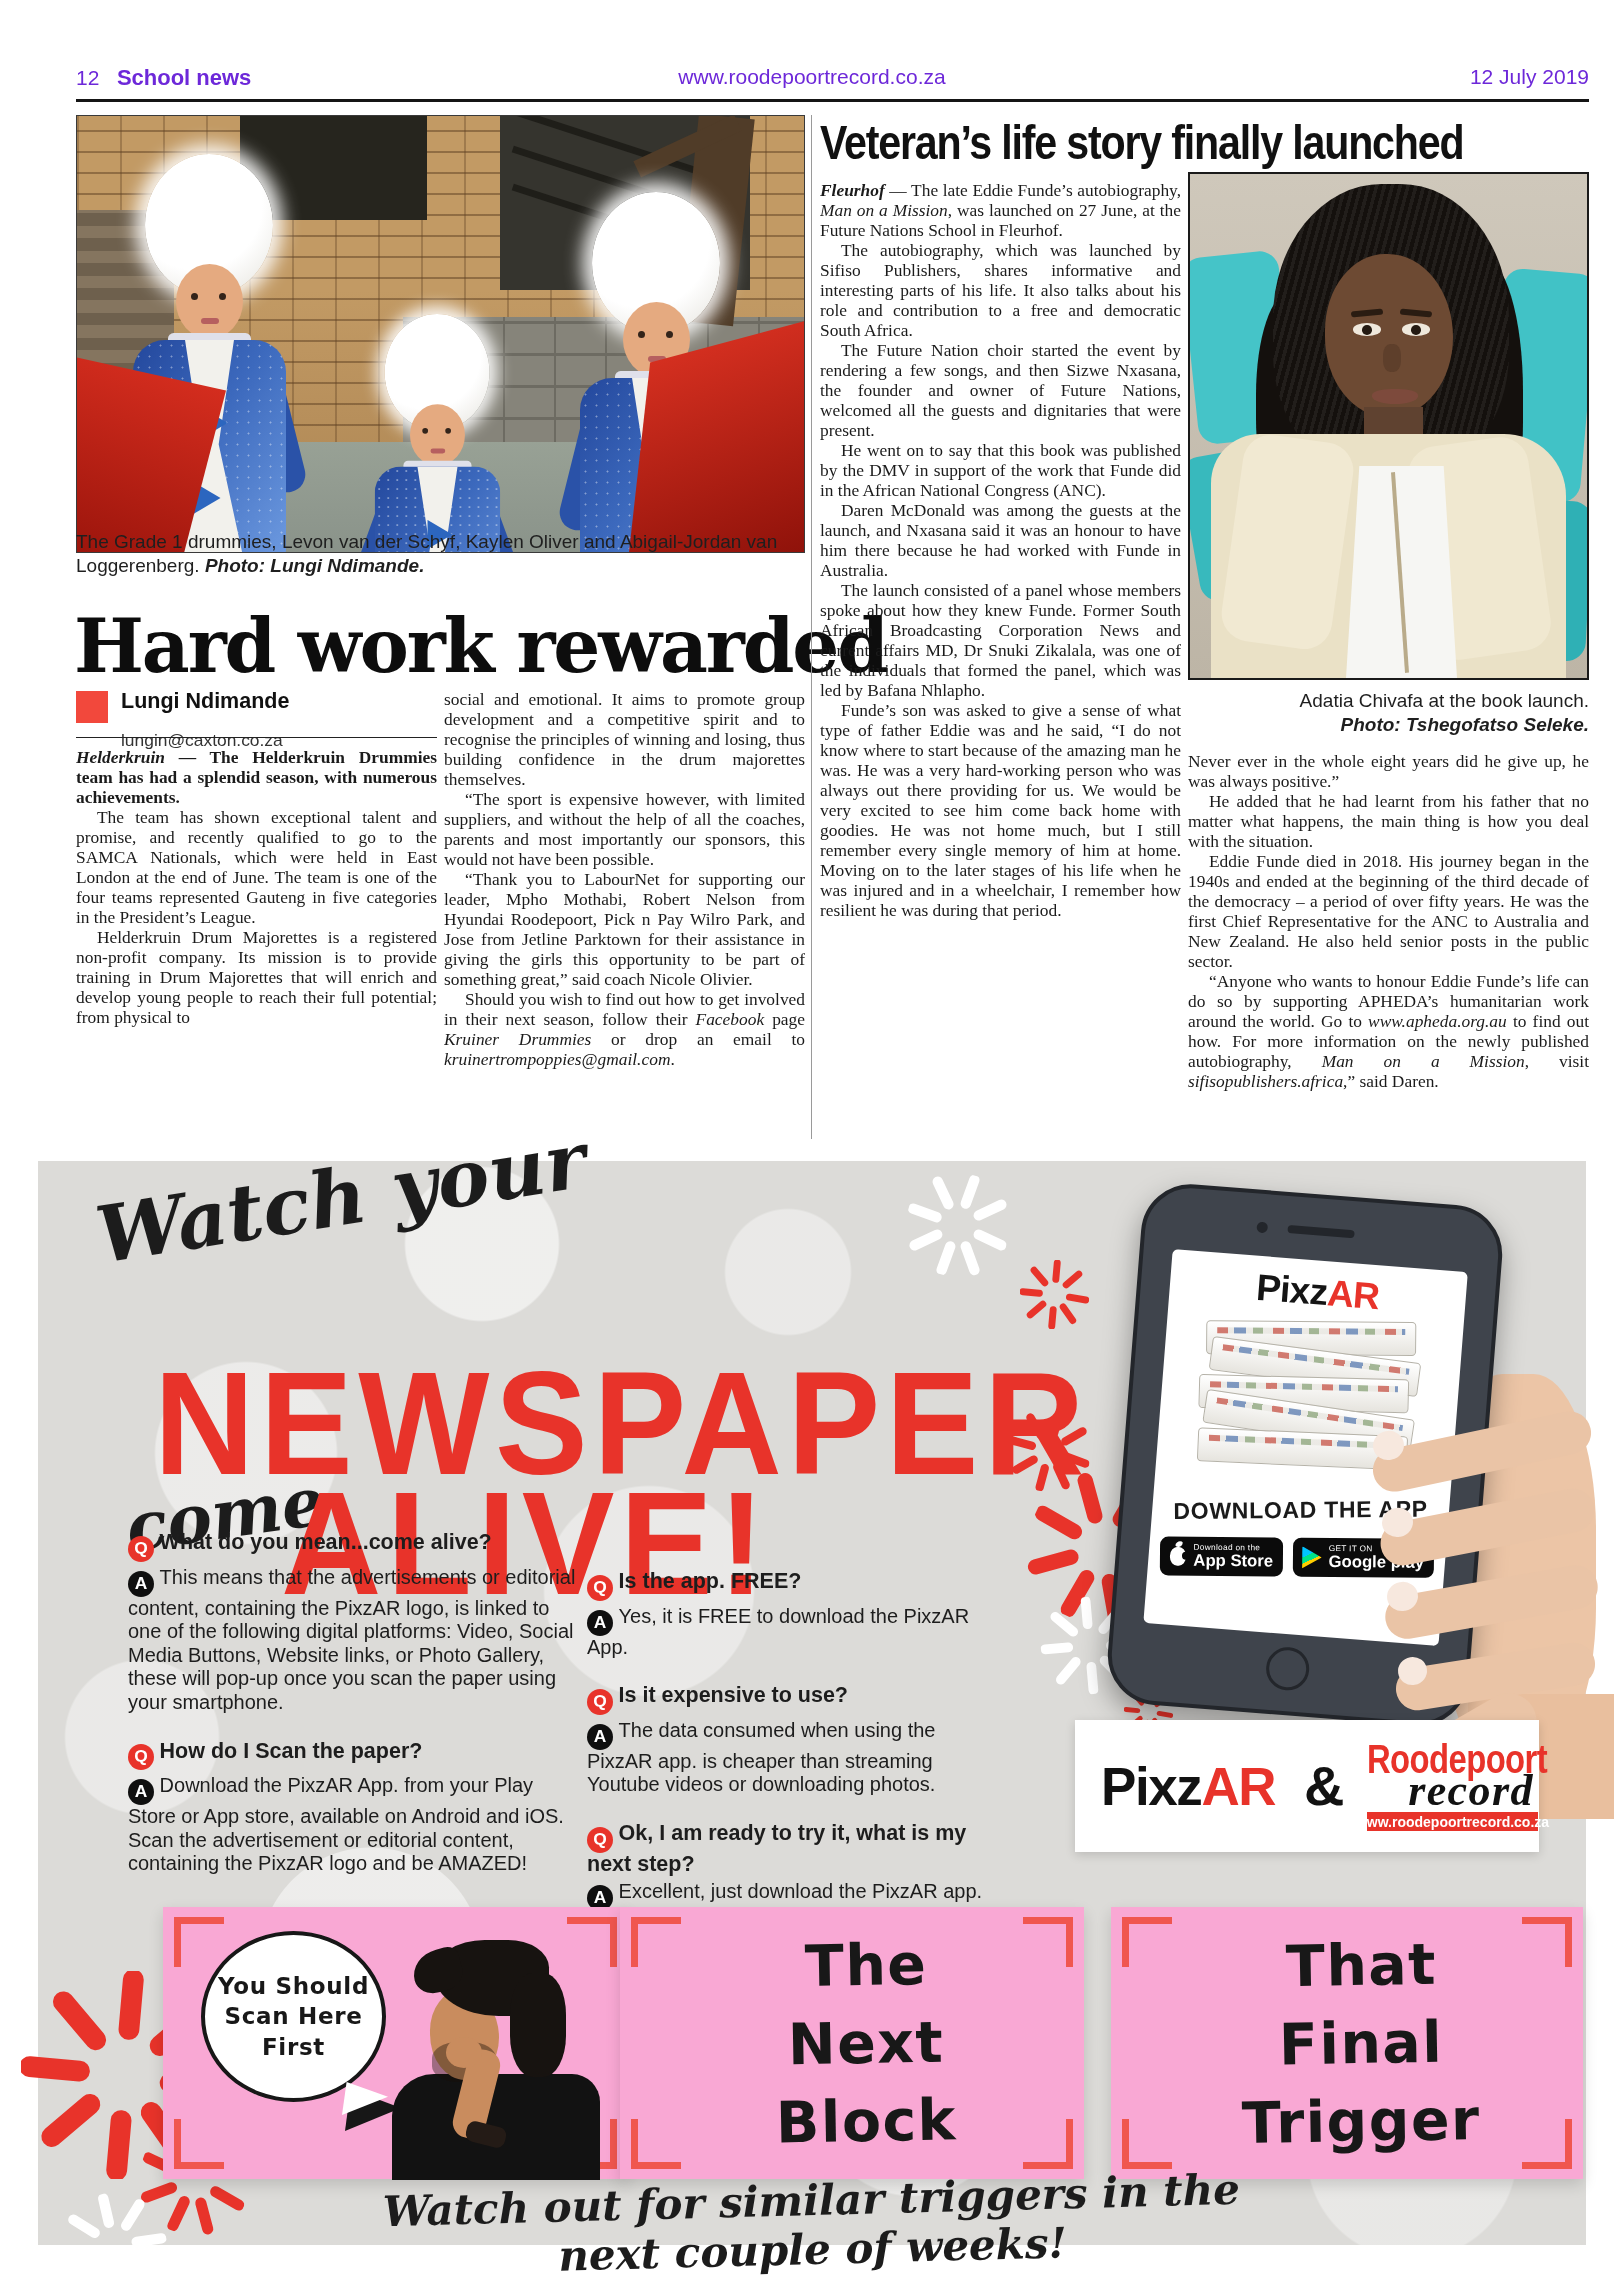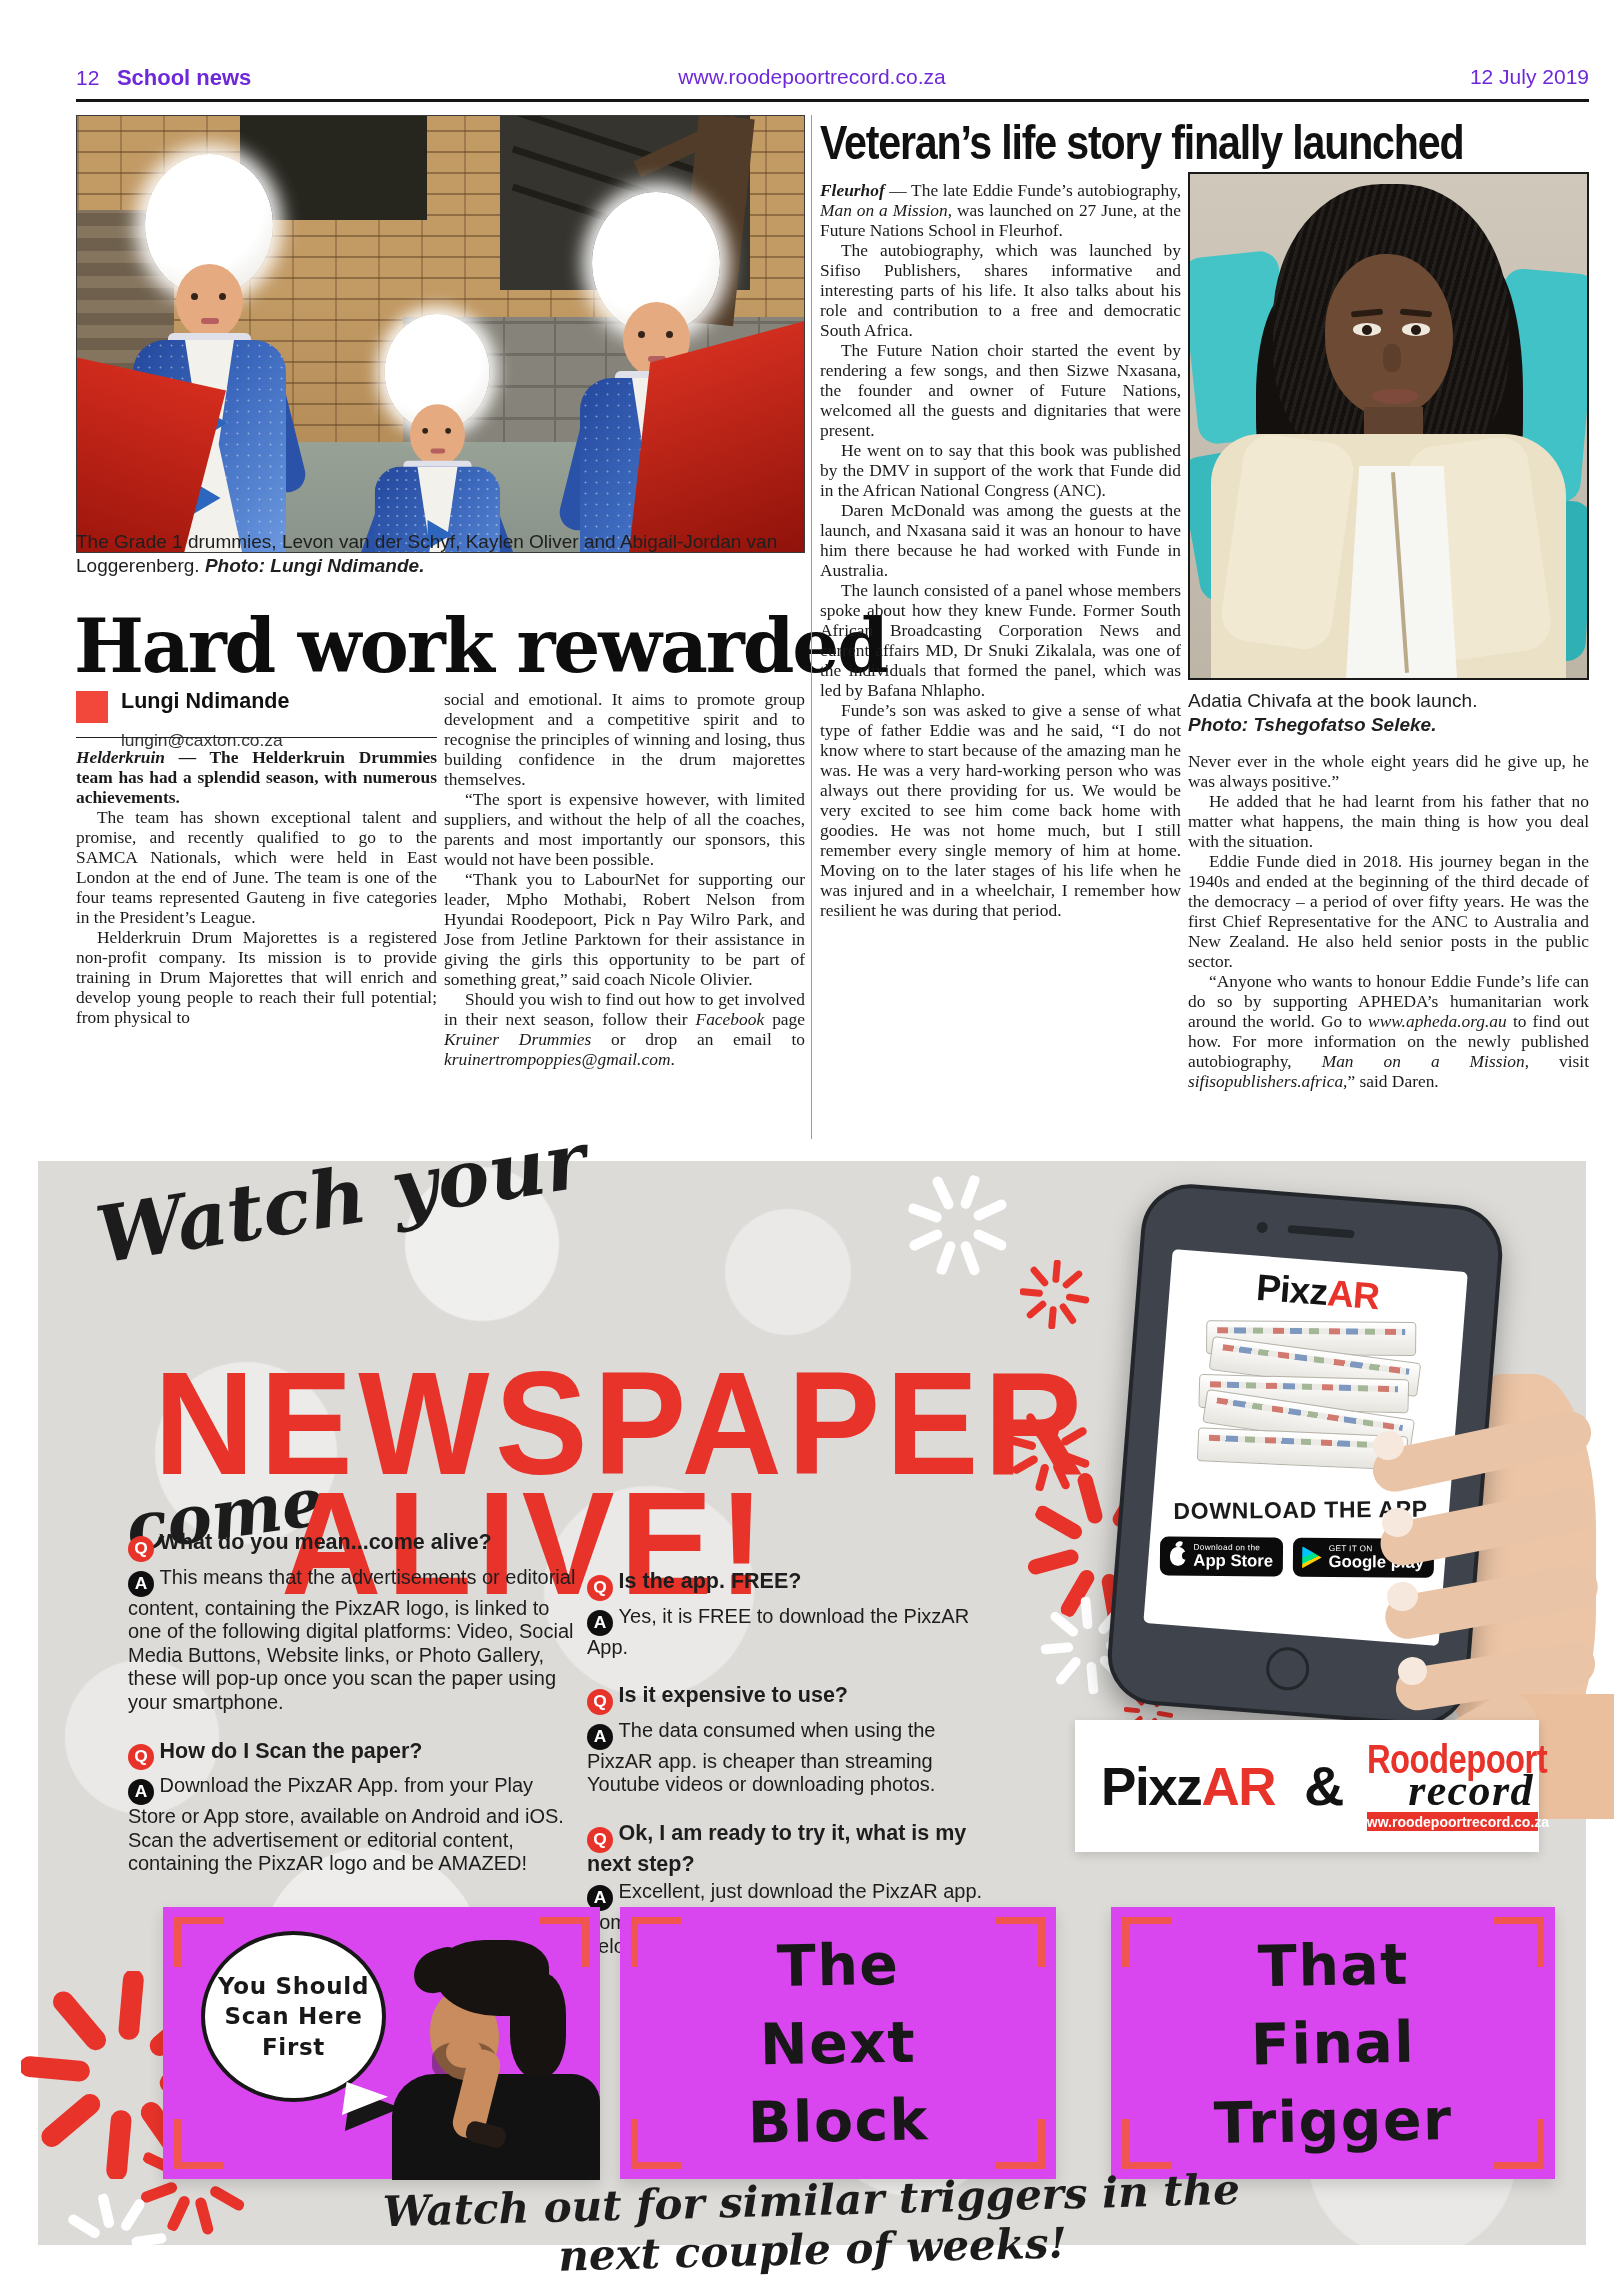--- a/index.html
+++ b/index.html
@@ -67,21 +67,21 @@
   
   .pbar{background:#fff;box-shadow:0 2.8px 9.7px rgba(0,0,0,.15);}
   .pixzlogo{font-family:"Liberation Sans",sans-serif;font-weight:bold;font-size:53px;letter-spacing:-1.4px;color:#121212;white-space:nowrap;}
   .pixzlogo .ar{color:#e8332a;}
   .rpname{font-family:"Liberation Sans",sans-serif;font-weight:bold;font-size:40px;color:#e8332a;letter-spacing:-0.7px;
           transform:scaleX(.82);transform-origin:left top;white-space:nowrap;}
   .rprecord{font-family:"Liberation Serif",serif;font-style:italic;font-weight:bold;font-size:44px;color:#121212;line-height:40px;letter-spacing:1.4px;}
   .rpbar{background:#e8332a;color:#fff;font-family:"Liberation Sans",sans-serif;font-weight:bold;font-size:14px;
          display:flex;align-items:center;justify-content:center;height:19px;}
   
-  .card{background:#d946ef;box-shadow:0 5.6px 14px rgba(0,0,0,.14);}
+  .card{background:#f9a8d4;box-shadow:0 5.6px 14px rgba(0,0,0,.14);padding-left:28px;}
   .cnr{position:absolute;width:43px;height:43px;border:0 solid #f0564f;}
   .cnr.tl{top:9.7px;left:11px;border-top-width:7.6px;border-left-width:7.6px;}
   .cnr.tr{top:9.7px;right:11px;border-top-width:7.6px;border-right-width:7.6px;}
   .cnr.bl{bottom:9.7px;left:11px;border-bottom-width:7.6px;border-left-width:7.6px;}
   .cnr.br{bottom:9.7px;right:11px;border-bottom-width:7.6px;border-right-width:7.6px;}
   .marker{font-family:"DejaVu Sans",sans-serif;font-weight:bold;color:#181818;}
   .blocktxt{display:flex;flex-direction:column;justify-content:space-around;align-items:center;height:100%;padding:19.4px 0;box-sizing:border-box;}
   .blocktxt div{font-size:57px;letter-spacing:1.4px;transform:rotate(-1deg);}
   .bubble{position:absolute;border:4.9px solid #171717;border-radius:50%;background:#fff;
           display:flex;flex-direction:column;align-items:center;justify-content:center;text-align:center;}
@@ -239,21 +239,21 @@
     <div class="abs" style="left:221px;top:151px;width:9.7px;height:9.7px;background:#241a12;border-radius:50%;"></div>
     <div class="abs" style="left:193px;top:170px;width:18px;height:28px;background:#5e3f2b;border-radius:40%;"></div>
     <div class="abs" style="left:182px;top:215px;width:46px;height:15.3px;background:#7d4a3c;border-radius:50% 50% 60% 60%;"></div>
     <div class="abs" style="left:174px;top:233px;width:59px;height:56px;background:#5f4230;"></div>
     <div class="abs" style="left:21px;top:260px;width:355px;height:244px;background:#eae1c6;border-radius:49px 62px 0 0;"></div>
     <div class="abs" style="left:42px;top:264px;width:111px;height:208px;background:#f1e9d2;border-radius:28px;transform:rotate(8deg);"></div>
     <div class="abs" style="left:229px;top:267px;width:121px;height:215px;background:#f0e8d0;border-radius:28px;transform:rotate(-8deg);"></div>
     <div class="abs" style="left:156px;top:292px;width:111px;height:212px;background:#f6f6f3;clip-path:polygon(12% 0,88% 0,100% 100%,0 100%);"></div>
     <div class="abs" style="left:208px;top:298px;width:4.2px;height:201px;background:#b9ab8a;transform:rotate(-4deg);"></div>
   </div>
-  <div class="abs cap" style="left:1188px;top:689px;width:401px;">
+  <div class="abs cap" style="left:1188px;top:689px;width:401px;text-align:right;">
     <span>Adatia Chivafa at the book launch.</span><br>
     <span class="credit">Photo: Tshegofatso Seleke.</span>
   </div>
   <div class="abs bodytext" style="left:1188px;top:751px;width:401px;height:389px;">
     <p class="noind">Never ever in the whole eight years did he give up, he was always positive.”</p>
     <p>He added that he had learnt from his father that no matter what happens, the main thing is how you deal with the situation.</p>
     <p>Eddie Funde died in 2018. His journey began in the 1940s and ended at the beginning of the third decade of the democracy – a period of over fifty years. He was the first Chief Representative for the ANC to Australia and New Zealand. He also held senior posts in the public sector.</p>
     <p><span>“Anyone who wants to honour Eddie Funde’s life can do so by supporting APHEDA’s humanitarian work around the world. Go to </span><span class="ital">www.apheda.org.au</span><span> to find out how. For more information on the newly published autobiography, </span><span class="ital">Man on a Mission</span><span>, visit </span><span class="ital">sifisopublishers.africa</span><span>,” said Daren.</span></p>
   </div>
 

